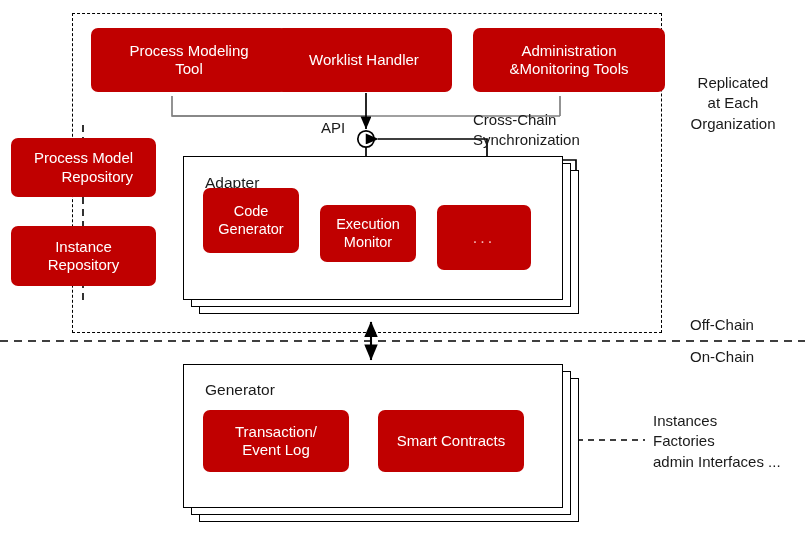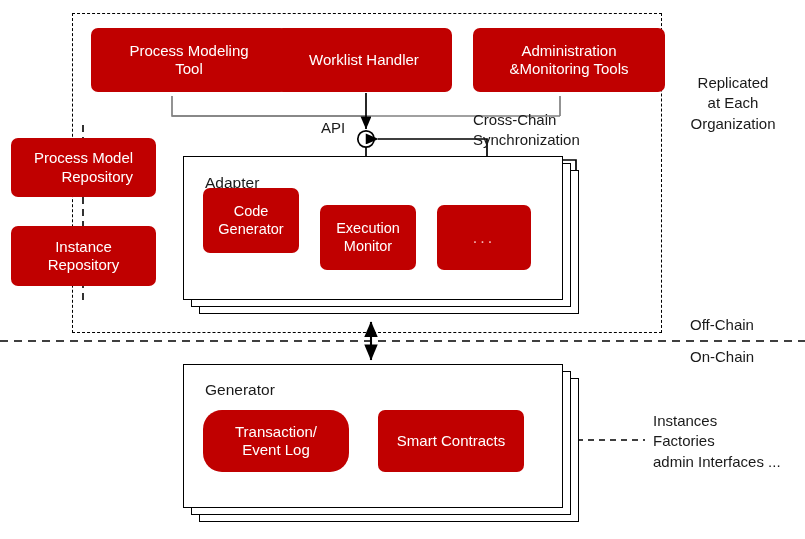--- a/index.html
+++ b/index.html
@@ -142,34 +142,34 @@
 
   <div class="stacklayer" style="left:199px; top:170px; width:380px; height:144px;"></div>
   <div class="stacklayer" style="left:191px; top:163px; width:380px; height:144px;"></div>
   <div class="whitebox" style="left:183px; top:156px; width:380px; height:144px;"></div>
 
   <div class="container-title" style="left:205px; top:174px;">Adapter</div>
 
   <div class="redbox small" style="left:203px; top:188px; width:96px; height:65px;">Code
 Generator</div>
 
-  <div class="redbox small" style="left:320px; top:205px; width:96px; height:65px;">Execution
+  <div class="redbox small" style="left:320px; top:205px; width:96px; height:57px;">Execution
 Monitor</div>
 
   <div class="redbox" style="left:437px; top:205px; width:94px; height:65px;">
     <span class="dots">...</span>
   </div>
 
   <div class="stacklayer" style="left:199px; top:378px; width:380px; height:144px;"></div>
   <div class="stacklayer" style="left:191px; top:371px; width:380px; height:144px;"></div>
   <div class="whitebox" style="left:183px; top:364px; width:380px; height:144px;"></div>
 
   <div class="container-title" style="left:205px; top:381px;">Generator</div>
 
-  <div class="redbox" style="left:203px; top:410px; width:146px; height:62px;border-radius:19px;">Transaction/
+  <div class="redbox" style="left:203px; top:410px; width:146px; height:62px;">Transaction/
 Event Log</div>
 
   <div class="redbox" style="left:378px; top:410px; width:146px; height:62px;">Smart Contracts</div>
 
   <div class="label center" style="left:668px; top:30px; width:130px;margin-top:43px;">Replicated
 at Each
 Organization</div>
 
   <div class="label" style="left:321px; top:118px;">API</div>
 

